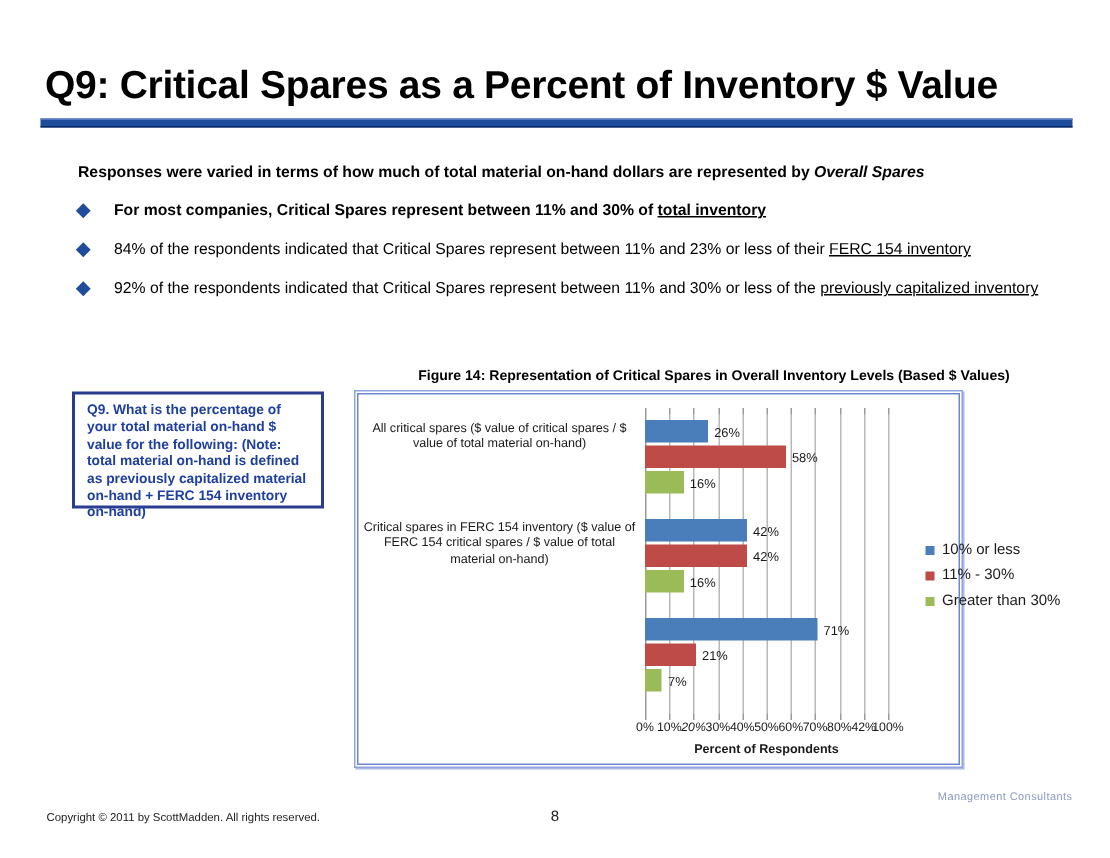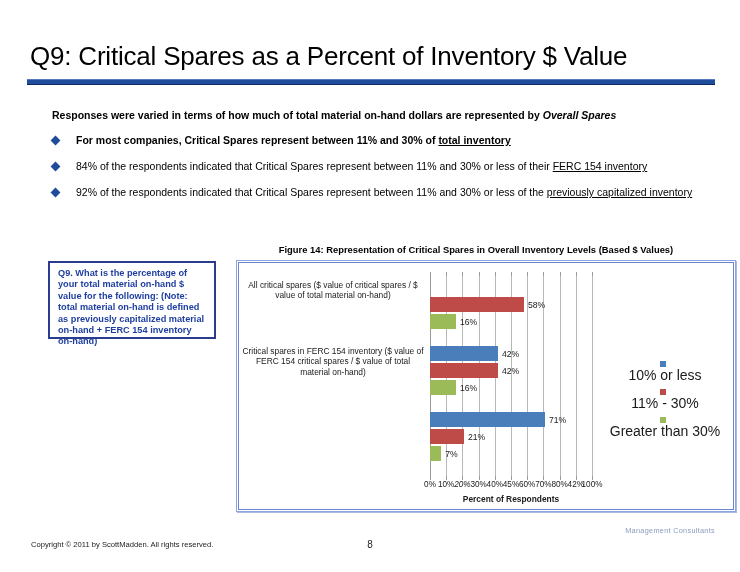--- a/index.html
+++ b/index.html
@@ -16,21 +16,21 @@
     color: #000000;
   }
 
   
   #slide-title {
     position: absolute;
     left: 30px;
     top: 40px;
     width: 690px;
     font-size: 26px;
-    font-weight: normal;
+    font-weight: bold;
     letter-spacing: -0.2px;
     line-height: 32px;
     white-space: nowrap;
   }
   #title-rule {
     position: absolute;
     left: 27px;
     top: 79px;
     width: 688px;
     height: 6px;
@@ -104,21 +104,21 @@
     text-align: center;
     font-size: 9.4px;
     font-weight: bold;
   }
 
   
   #chart-frame {
     position: absolute;
     left: 236px;
     top: 260px;
-    width: 500px;
+    width: 406px;
     height: 252px;
     background: #ffffff;
     border: 1px solid #8EA5DF;
     box-shadow: 0 0 0 1px #ffffff inset, 1px 1px 0 0 #A9B9E4;
     box-sizing: border-box;
   }
   #chart-inner {
     position: absolute;
     inset: 1px;
     border: 1px solid #6E86CF;
@@ -229,24 +229,23 @@
   #legend {
     position: absolute;
     left: 380px;
     top: 100px;
     width: 96px;
   }
   .legend-item {
     display: flex;
     align-items: center;
     margin-bottom: 6px;
-    font-size: 14px;
+    font-size: 10px;
     white-space: nowrap;
     color: #1a1a1a;
-    flex-direction: column;
   }
   .legend-swatch {
     width: 6px;
     height: 6px;
     margin-right: 5px;
     flex: 0 0 auto;
   }
 
   
   #copyright {
@@ -300,21 +299,21 @@
 
 <div id="lead-text"><span>Responses were varied in terms of how much of total material on-hand dollars are represented by </span><i>Overall Spares</i></div>
 
 <div class="bullet-row" id="bullet-0">
   <span class="bullet-marker"></span>
   <span class="bullet-text"><span>For most companies, Critical Spares represent between 11% and 30% of </span><span class="u">total inventory</span><span></span></span>
 </div>
 
 <div class="bullet-row" id="bullet-1">
   <span class="bullet-marker"></span>
-  <span class="bullet-text"><span>84% of the respondents indicated that Critical Spares represent between 11% and 30% or less of their </span><span class="u">FERC 154 inventory</span><span></span></span>
+  <span class="bullet-text"><span>84% of the respondents indicated that Critical Spares represent between 11% and 23% or less of their </span><span class="u">FERC 154 inventory</span><span></span></span>
 </div>
 
 <div class="bullet-row" id="bullet-2">
   <span class="bullet-marker"></span>
   <span class="bullet-text"><span>92% of the respondents indicated that Critical Spares represent between 11% and 30% or less of the </span><span class="u">previously capitalized inventory</span><span></span></span>
 </div>
 
 <div id="callout-box">Q9.  What is the percentage of your total material on-hand $ value for the following:  (Note: total material on-hand is defined as previously capitalized material on-hand + FERC 154 inventory on-hand)</div>
 
 <div id="figure-caption">Figure 14:  Representation of Critical Spares in Overall Inventory Levels (Based $ Values)</div>
@@ -356,20 +355,24 @@
         <div class="tickmark" style="left: 129.6px; top: 200px;"></div>
         <div class="tickmark" style="left: 129.6px; top: -4px;"></div>
         <div class="tickmark" style="left: 145.8px; top: 200px;"></div>
         <div class="tickmark" style="left: 145.8px; top: -4px;"></div>
         <div class="tickmark" style="left: 162px; top: 200px;"></div>
         <div class="tickmark" style="left: 162px; top: -4px;"></div>
       </div>
 
     <div class="cat-group" id="cat-0">
       <div class="cat-label">All critical spares ($ value of critical spares / $ value of total material on-hand)</div>
+    <div class="bar-row" style="top: 0px; width: 162px;">
+          <div class="bar" style="width: 42.12px; background: rgb(74, 126, 187);"></div>
+          <div class="bar-label" style="left: 46.12px;">26%</div>
+        </div>
         <div class="bar-row" style="top: 17px; width: 162px;">
           <div class="bar" style="width: 93.96px; background: rgb(190, 75, 72);"></div>
           <div class="bar-label" style="left: 97.96px;">58%</div>
         </div>
         <div class="bar-row" style="top: 34px; width: 162px;">
           <div class="bar" style="width: 25.92px; background: rgb(155, 187, 89);"></div>
           <div class="bar-label" style="left: 29.92px;">16%</div>
         </div>
       </div>
     <div class="cat-group" id="cat-1">
@@ -402,21 +405,21 @@
         </div>
       </div>
   </div>
 
   <div id="x-ticklabels">
       <div class="x-tick" style="left: 0px;">0%</div>
       <div class="x-tick" style="left: 16.2px;">10%</div>
       <div class="x-tick" style="left: 32.4px; font-style: italic;">20%</div>
       <div class="x-tick" style="left: 48.6px;">30%</div>
       <div class="x-tick" style="left: 64.8px;">40%</div>
-      <div class="x-tick" style="left: 81px;">45%</div>
+      <div class="x-tick" style="left: 81px;">50%</div>
       <div class="x-tick" style="left: 97.2px;">60%</div>
       <div class="x-tick" style="left: 113.4px;">70%</div>
       <div class="x-tick" style="left: 129.6px; text-align: center;">80%</div>
       <div class="x-tick" style="left: 145.8px;">42%</div>
       <div class="x-tick" style="left: 162px;">100%</div>
     </div>
   <div id="x-axis-title">Percent of Respondents</div>
 
   <div id="legend">
       <div class="legend-item">

